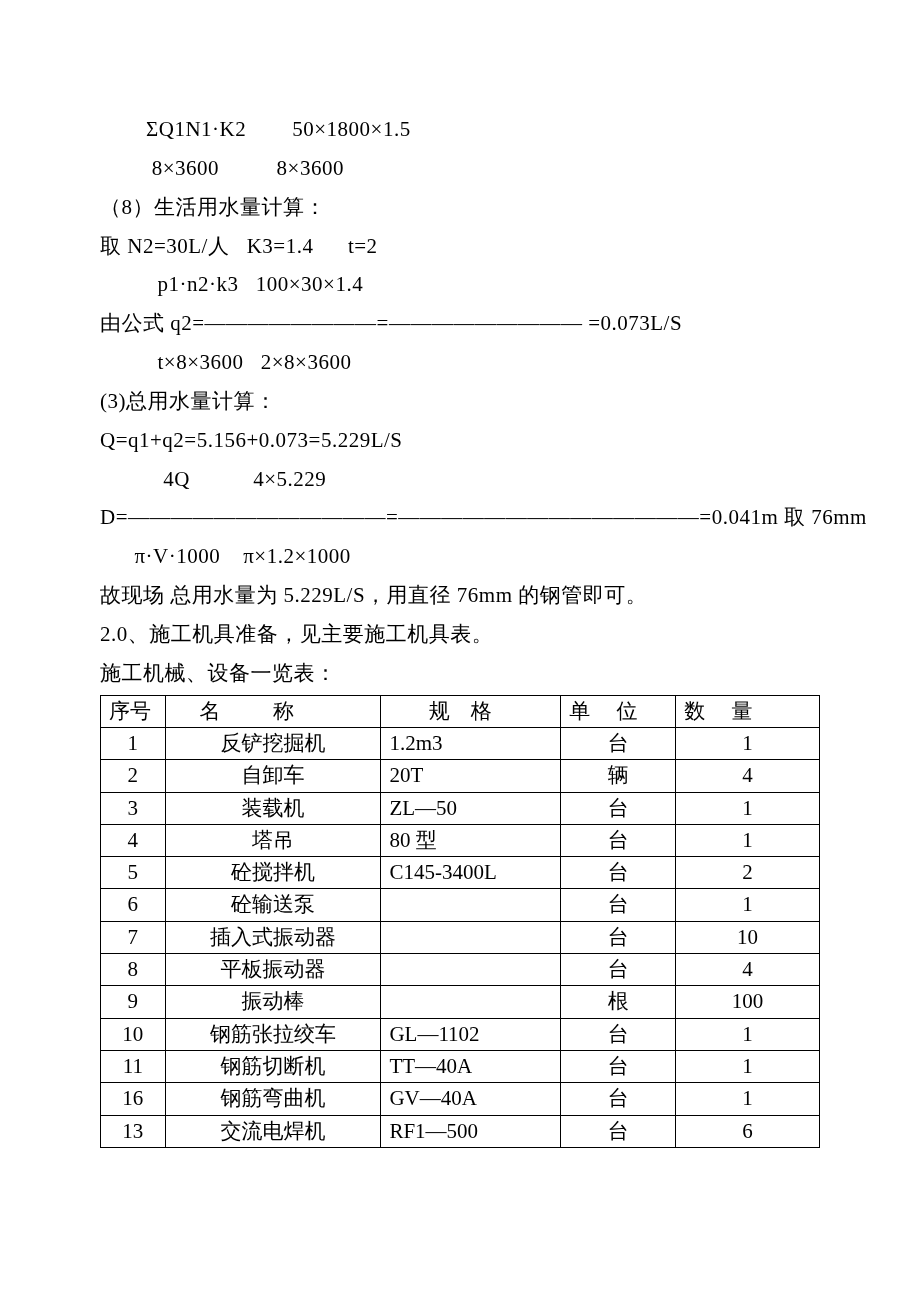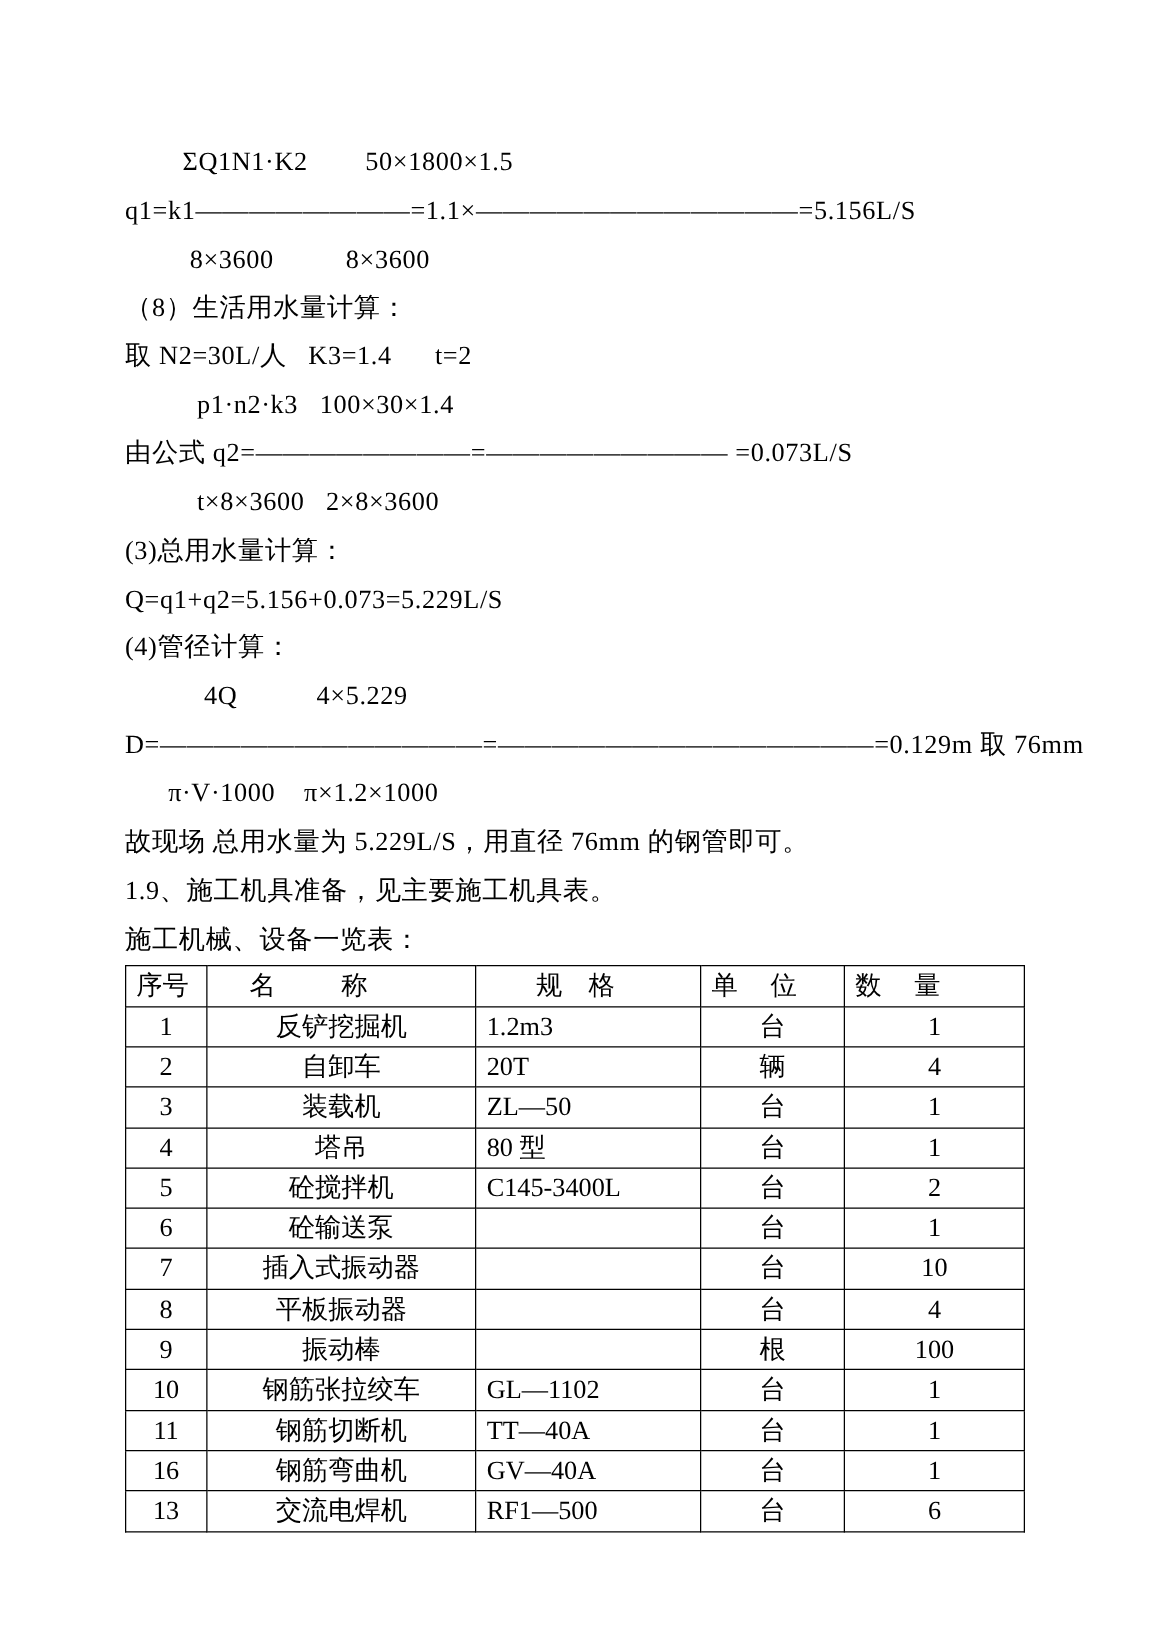--- a/index.html
+++ b/index.html
@@ -47,35 +47,33 @@
   .name-header { letter-spacing: 2.5em; }
   .spec-header { letter-spacing: 1em; }
   .unit-header, .qty-header { letter-spacing: 0.5em; }
 </style>
 </head>
 <body>
 
 <div class="page">
 
   <div class="line">        ΣQ1N1·K2        50×1800×1.5</div>
-  <div class="line">q1=k1————————=1.1×————————————=5.156L/S</div>
   <div class="line">         8×3600          8×3600</div>
   <div class="line">（8）生活用水量计算：</div>
   <div class="line">取 N2=30L/人   K3=1.4      t=2</div>
   <div class="line">          p1·n2·k3   100×30×1.4</div>
   <div class="line">由公式 q2=————————=————————— =0.073L/S</div>
   <div class="line">          t×8×3600   2×8×3600</div>
   <div class="line">(3)总用水量计算：</div>
   <div class="line">Q=q1+q2=5.156+0.073=5.229L/S</div>
-  <div class="line">(4)管径计算：</div>
   <div class="line">           4Q           4×5.229</div>
-  <div class="line">D=————————————=——————————————=0.129m 取 76mm</div>
+  <div class="line">D=————————————=——————————————=0.041m 取 76mm</div>
   <div class="line">      π·V·1000    π×1.2×1000</div>
   <div class="line">故现场 总用水量为 5.229L/S，用直径 76mm 的钢管即可。</div>
-  <div class="line">1.9、施工机具准备，见主要施工机具表。</div>
+  <div class="line">2.0、施工机具准备，见主要施工机具表。</div>
 
   <div class="table-title">施工机械、设备一览表：</div>
 
   <table class="equip">
     <thead>
       <tr>
         <th class="col-idx">序号</th>
         <th class="col-name" style="text-align:center;"><span class="name-header">名称</span></th>
         <th class="col-spec" style="text-align:center;"><span class="spec-header">规格</span></th>
         <th class="col-unit"><span class="unit-header">单 位</span></th>

